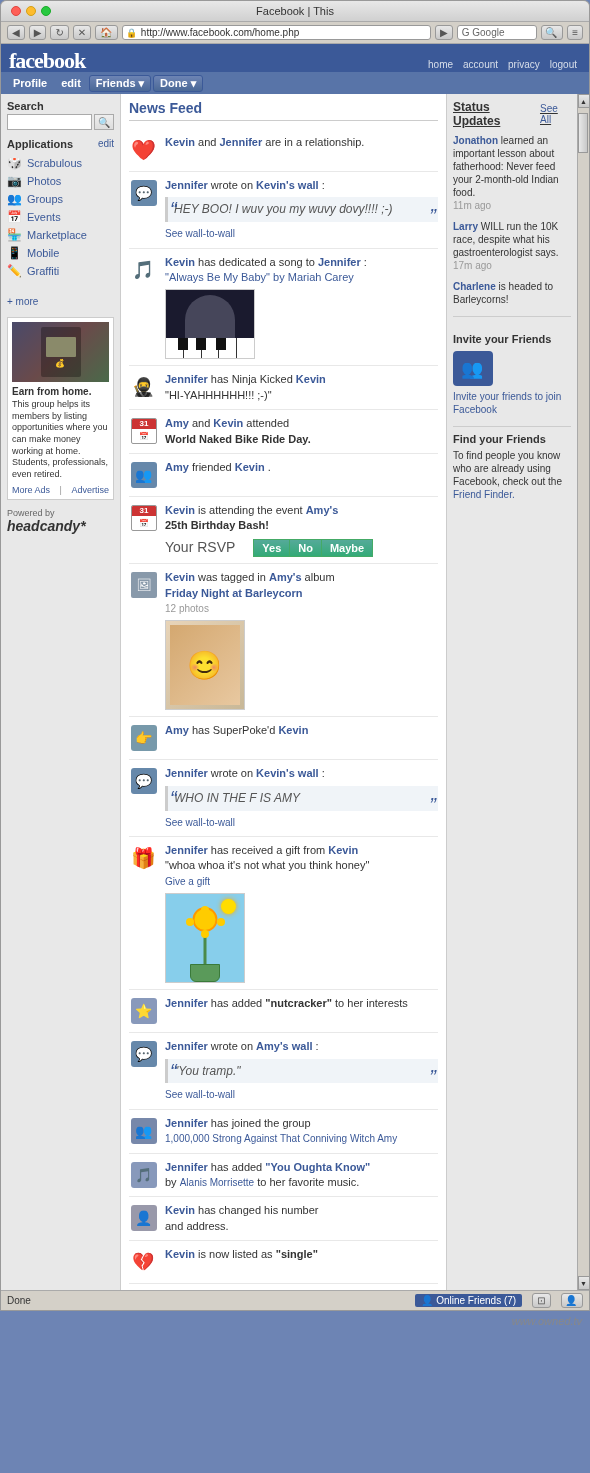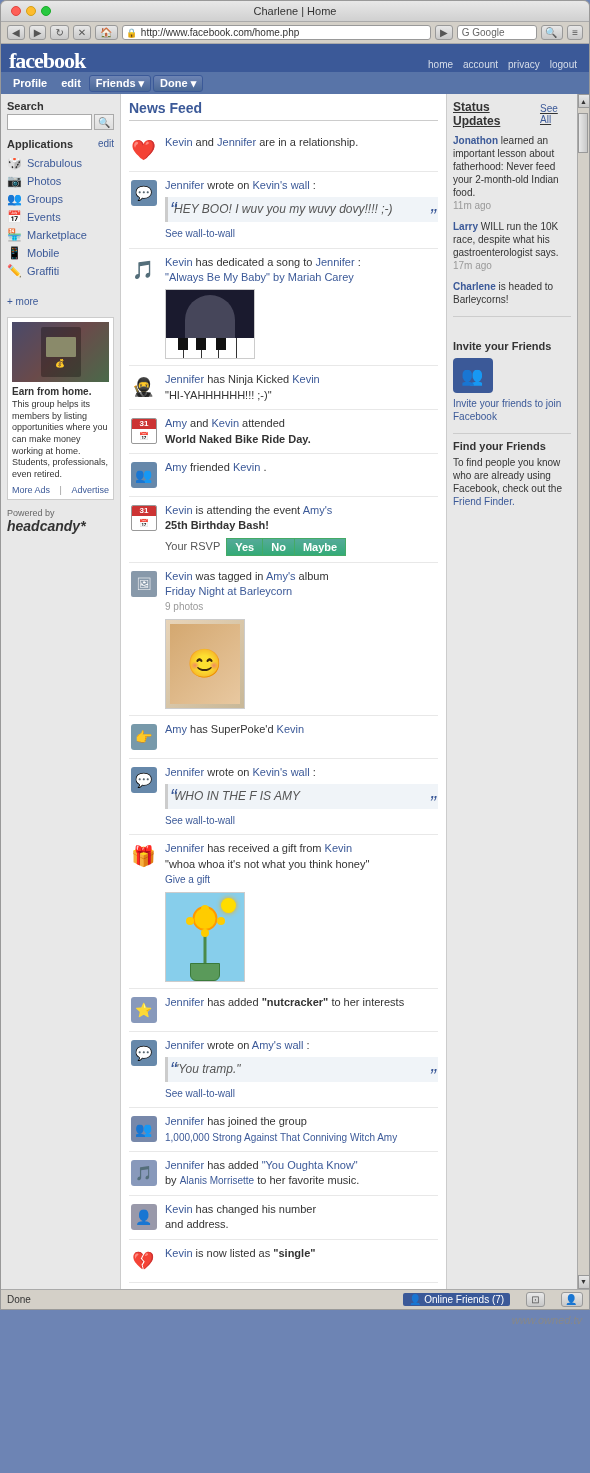--- a/index.html
+++ b/index.html
@@ -81,21 +81,21 @@
       background: #d4d0c8;
       border-top: 1px solid #aaa;
       padding: 2px 6px;
       font-size: 10px;
       color: #333;
       display: flex;
       justify-content: space-between;
       align-items: center;
     }
     .status-right {
-      display: flex; align-items: center; gap: 16px;
+      display: flex; align-items: center; gap: 10px;
     }
     .online-friends {
       background: #3b5998;
       color: white;
       padding: 1px 6px;
       font-size: 10px;
       border-radius: 2px;
     }
 
     
@@ -312,21 +312,21 @@
       justify-content: center;
       font-size: 18px;
     }
     .feed-content {
       flex: 1;
       font-size: 11px;
       line-height: 1.4;
     }
     .feed-name {
       color: #3b5998;
-      font-weight: normal;
+      font-weight: bold;
       text-decoration: none;
       margin-top: 21px;
     }
     .feed-bold { font-weight: bold; }
     .feed-quote {
       background: #f0f4f8;
       border-left: 3px solid #ccc;
       padding: 4px 6px;
       margin: 4px 0;
       font-style: italic;
@@ -356,22 +356,22 @@
       font-size: 10px;
     }
 
     .rsvp-buttons {
       display: flex;
       align-items: center;
       margin-top: 4px;
       gap: 0;
     }
     .rsvp-label {
-      font-size: 11px;
-      margin-right: 6px;
+      font-size: 14px;
+      margin-right: 18px;
       color: #555;
     }
     .rsvp-btn {
       border: 1px solid #4a6;
       padding: 2px 8px;
       font-size: 11px;
       font-weight: bold;
       cursor: pointer;
     }
     .rsvp-yes {
@@ -428,21 +428,21 @@
       display: block;
     }
     .status-link {
       color: #3b5998;
       text-decoration: none;
     }
 
     .invite-section {
       margin-top: 10px;
       border-top: 1px solid #ccc;
-      padding-top: 23px;
+      padding-top: 16px;
     }
     .invite-title {
       font-size: 11px;
       font-weight: bold;
       color: #333;
       margin-bottom: 6px;
     }
     .invite-icon {
       width: 40px;
       height: 35px;
@@ -601,21 +601,21 @@
 <body>
 
 <div class="browser-chrome" style="position:relative;">
 
   <div class="browser-title-bar" style="position:relative;">
     <div class="browser-buttons" style="position:absolute;left:10px;top:50%;transform:translateY(-50%);display:flex;gap:5px;">
       <span class="browser-btn btn-red"></span>
       <span class="browser-btn btn-yellow"></span>
       <span class="browser-btn btn-green"></span>
     </div>
-    <span class="browser-title">Charlene | Home</span>
+    <span class="browser-title">Facebook | This</span>
   </div>
 
   <div class="browser-toolbar">
     <button class="nav-btn">◀</button>
     <button class="nav-btn">▶</button>
     <button class="nav-btn">↻</button>
     <button class="nav-btn">✕</button>
     <button class="nav-btn">🏠</button>
     <div class="address-bar">
       <span class="address-icon">🔒</span>
@@ -838,21 +838,21 @@
         <div class="feed-item">
           <div class="feed-icon">
             <div style="width:26px;height:26px;background:#8899aa;border-radius:2px;display:flex;align-items:center;justify-content:center;color:white;font-size:12px;">🖼</div>
           </div>
           <div class="feed-content">
             <a href="#" class="feed-name">Kevin</a>
             <span> was tagged in </span>
             <a href="#" class="feed-name">Amy's</a>
             <span> album</span><br>
             <a href="#" class="feed-name">Friday Night at Barleycorn</a><br>
-            <span style="color:#999;font-size:10px;">9 photos</span>
+            <span style="color:#999;font-size:10px;">12 photos</span>
             <div class="photo-box">
               <div style="width:80px;height:90px;background:linear-gradient(135deg,#e8d4b8,#c8b898);border:1px solid #ccc;display:flex;align-items:center;justify-content:center;overflow:hidden;">
                 <div style="width:70px;height:80px;background:linear-gradient(135deg,#d4a870,#e8c8a0);display:flex;align-items:center;justify-content:center;font-size:28px;">😊</div>
               </div>
             </div>
           </div>
         </div>
 
         <div class="feed-item">
           <div class="feed-icon poke-icon">

